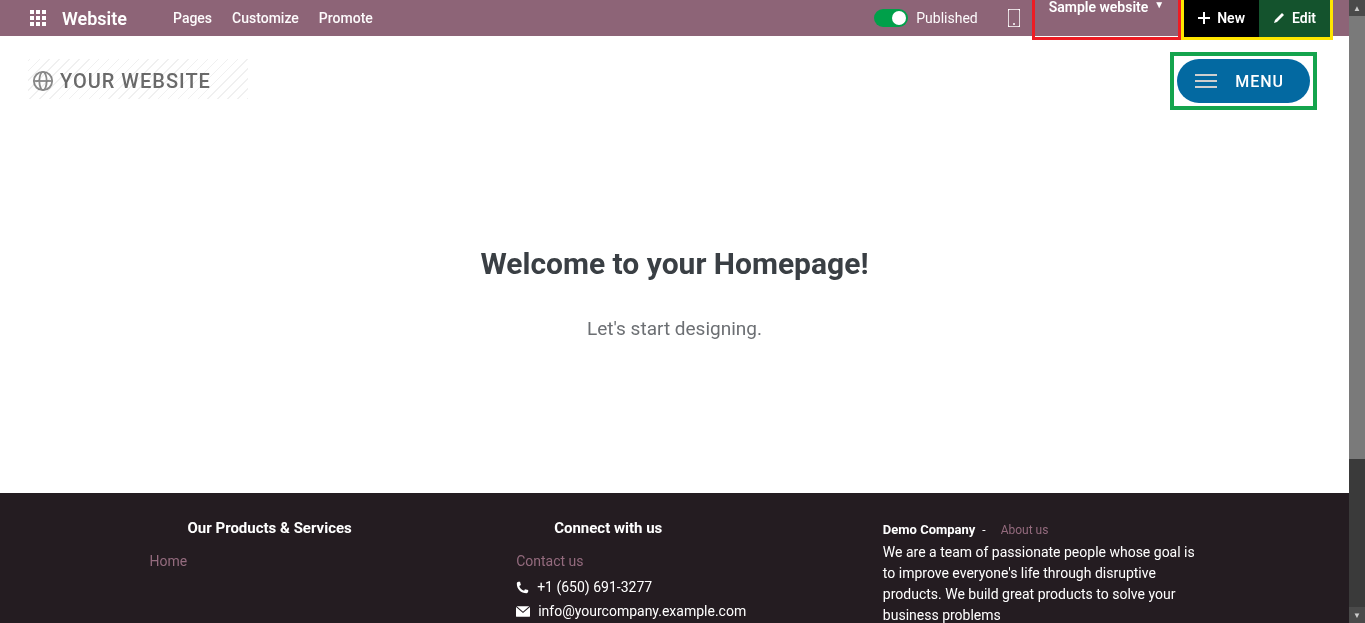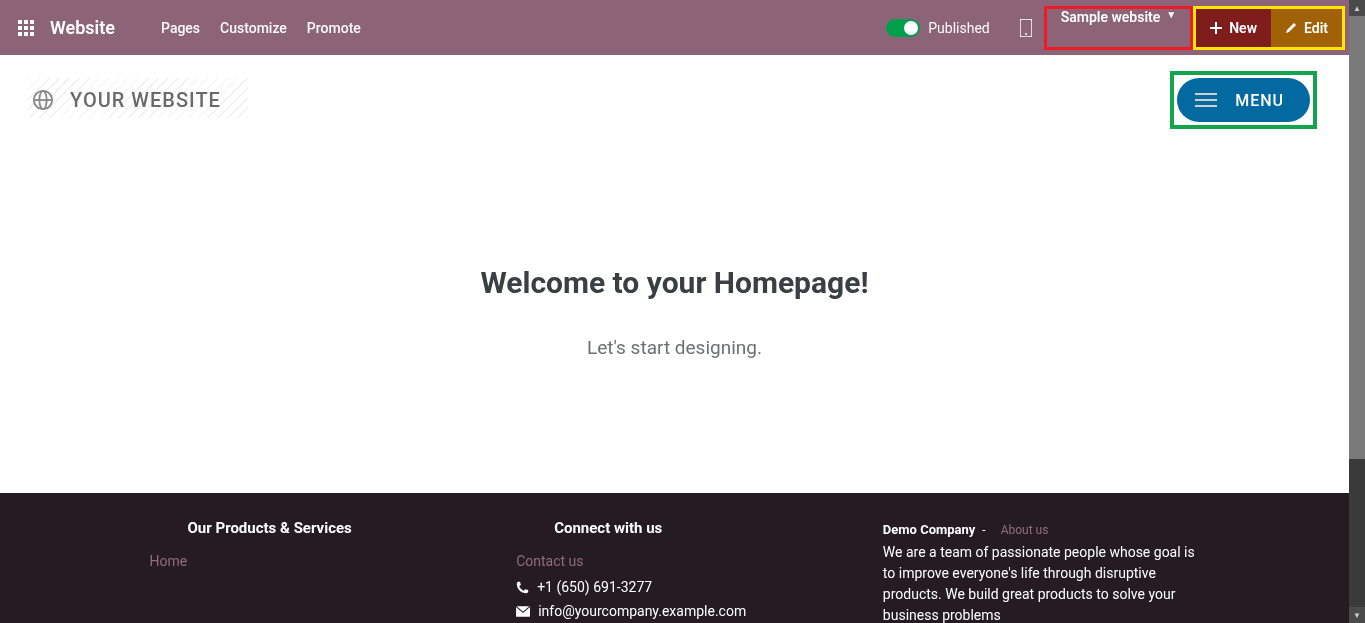--- a/index.html
+++ b/index.html
@@ -49,26 +49,26 @@
     position: absolute;
     top: 0;
     width: 100%;
     height: 75%;
     background: #7a7a7a;
     border-radius: 0;
   }
 
   
   .topbar {
-    height: 55px;
+    height: 36px;
     background: #8d6477;
     display: flex;
     align-items: center;
     color: #fff;
-    padding: 4px;
+    padding: 16px;
   }
   .topbar-left { display: flex; align-items: center; height: 100%; }
   .app-grid {
     width: 44px;
     height: 44px;
     display: flex;
     align-items: center;
     justify-content: center;
     cursor: pointer;
   }
@@ -152,36 +152,36 @@
     height: 100%;
     padding: 0 14px;
     display: flex;
     align-items: center;
     gap: 7px;
     font-size: 14px;
     font-weight: 600;
     cursor: pointer;
     color: #fff;
   }
-  .btn-new { background: #7f1d1d; align-items: center; }
-  .btn-edit { background: #a16207; }
+  .btn-new { background: #000000; align-items: center; }
+  .btn-edit { background: #14532d; }
   .btn svg { fill: #fff; }
 
   
   .site-header {
     height: 90px;
     display: flex;
     align-items: center;
     padding: 0 32px;
     justify-content: space-between;
   }
   .logo {
     display: flex;
     align-items: center;
-    gap: 16px;
+    gap: 6px;
     color: #6b6b6b;
     position: relative;
   }
   .logo-text {
     font-size: 20px;
     font-weight: 500;
     letter-spacing: 1px;
     color: #6b6b6b;
   }
   .logo svg { fill: #8a8a8a; }

